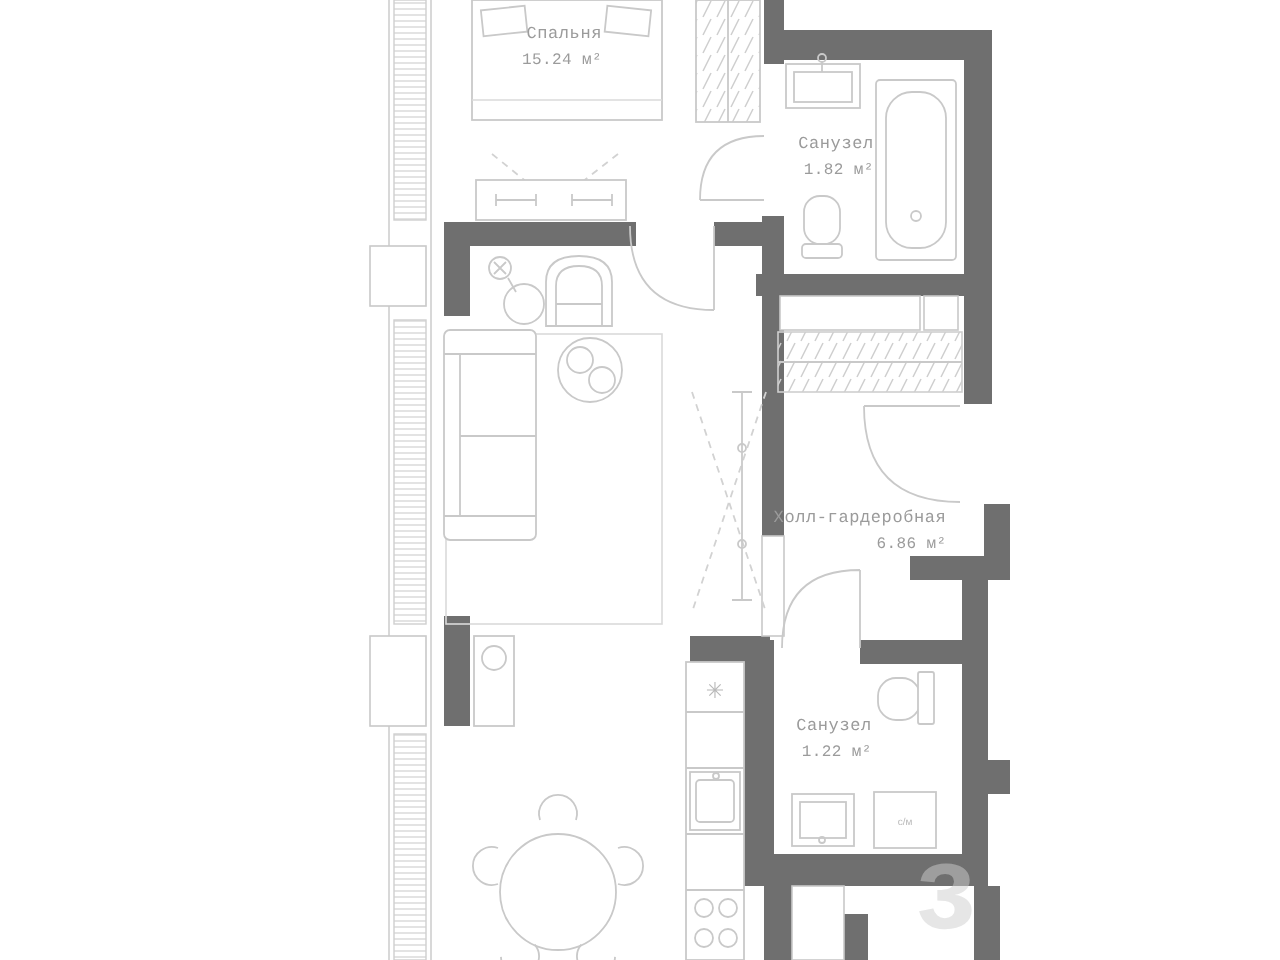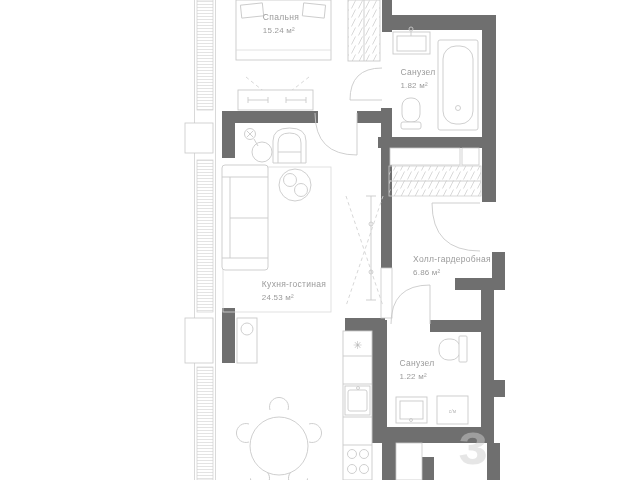--- a/index.html
+++ b/index.html
@@ -9,22 +9,22 @@
   
   .wall{fill:var(--wall,#6f6f6f);stroke:none;}
   .thin{stroke:#cfcfcf;stroke-width:.8;fill:none;}
   .fline{stroke:#c9c9c9;stroke-width:.9;fill:none;}
   .ffill{stroke:#c9c9c9;stroke-width:.9;fill:#fff;}
   .soft{stroke:#dadada;stroke-width:.8;fill:none;}
   .dash{stroke:#d2d2d2;stroke-width:.9;fill:none;stroke-dasharray:3.5 3;}
   .niche{fill:#fff;stroke:#c9c9c9;stroke-width:.8;}
   .sym{fill:#b9b9b9;font-family:"Liberation Sans",sans-serif;}
   
-  .label{position:absolute;transform:translate(-50%,-50%);text-align:left;
-         color:var(--label_text,#9b9b9b);line-height:13px;white-space:nowrap;pointer-events:none;}
+  .label{position:absolute;transform:translate(-50%,-50%);text-align:right;
+         color:var(--label_text,#9b9b9b);line-height:13px;white-space:nowrap;pointer-events:none;font-family:Liberation Mono, monospace;}
   .label .nm{display:block;font-size:8.5px;letter-spacing:.3px;}
   .label .ar{display:block;font-size:8px;letter-spacing:.2px;}
   
   .wm{position:absolute;font-weight:700;color:var(--watermark,rgba(205,205,205,.5));
       white-space:nowrap;pointer-events:none;z-index:5;}
   .wm1{left:336px;top:352px;font-size:84px;letter-spacing:16px;line-height:80px;}
   .wm2{left:458px;top:414px;font-size:60px;letter-spacing:10px;line-height:60px;}
 </style>
 </head>
 <body>
@@ -175,27 +175,23 @@
 </svg>
 
   <div class="label" style="left:281px;top:24px">
     <span class="nm">Спальня</span>
     <span class="ar">15.24 м²</span>
   </div>
   <div class="label" style="left:418px;top:79px">
     <span class="nm">Санузел</span>
     <span class="ar">1.82 м²</span>
   </div>
-  <div class="label" style="left:452px;top:266px">
+  <div class="label" style="left:430px;top:266px">
     <span class="nm">Холл-гардеробная</span>
     <span class="ar">6.86 м²</span>
-  </div>
-  <div class="label" style="left:294px;top:291px">
-    <span class="nm">Кухня-гостиная</span>
-    <span class="ar">24.53 м²</span>
   </div>
   <div class="label" style="left:417px;top:370px">
     <span class="nm">Санузел</span>
     <span class="ar">1.22 м²</span>
   </div>
 
   <div class="wm wm2">з</div>
 </div>
 
 </body></html>

